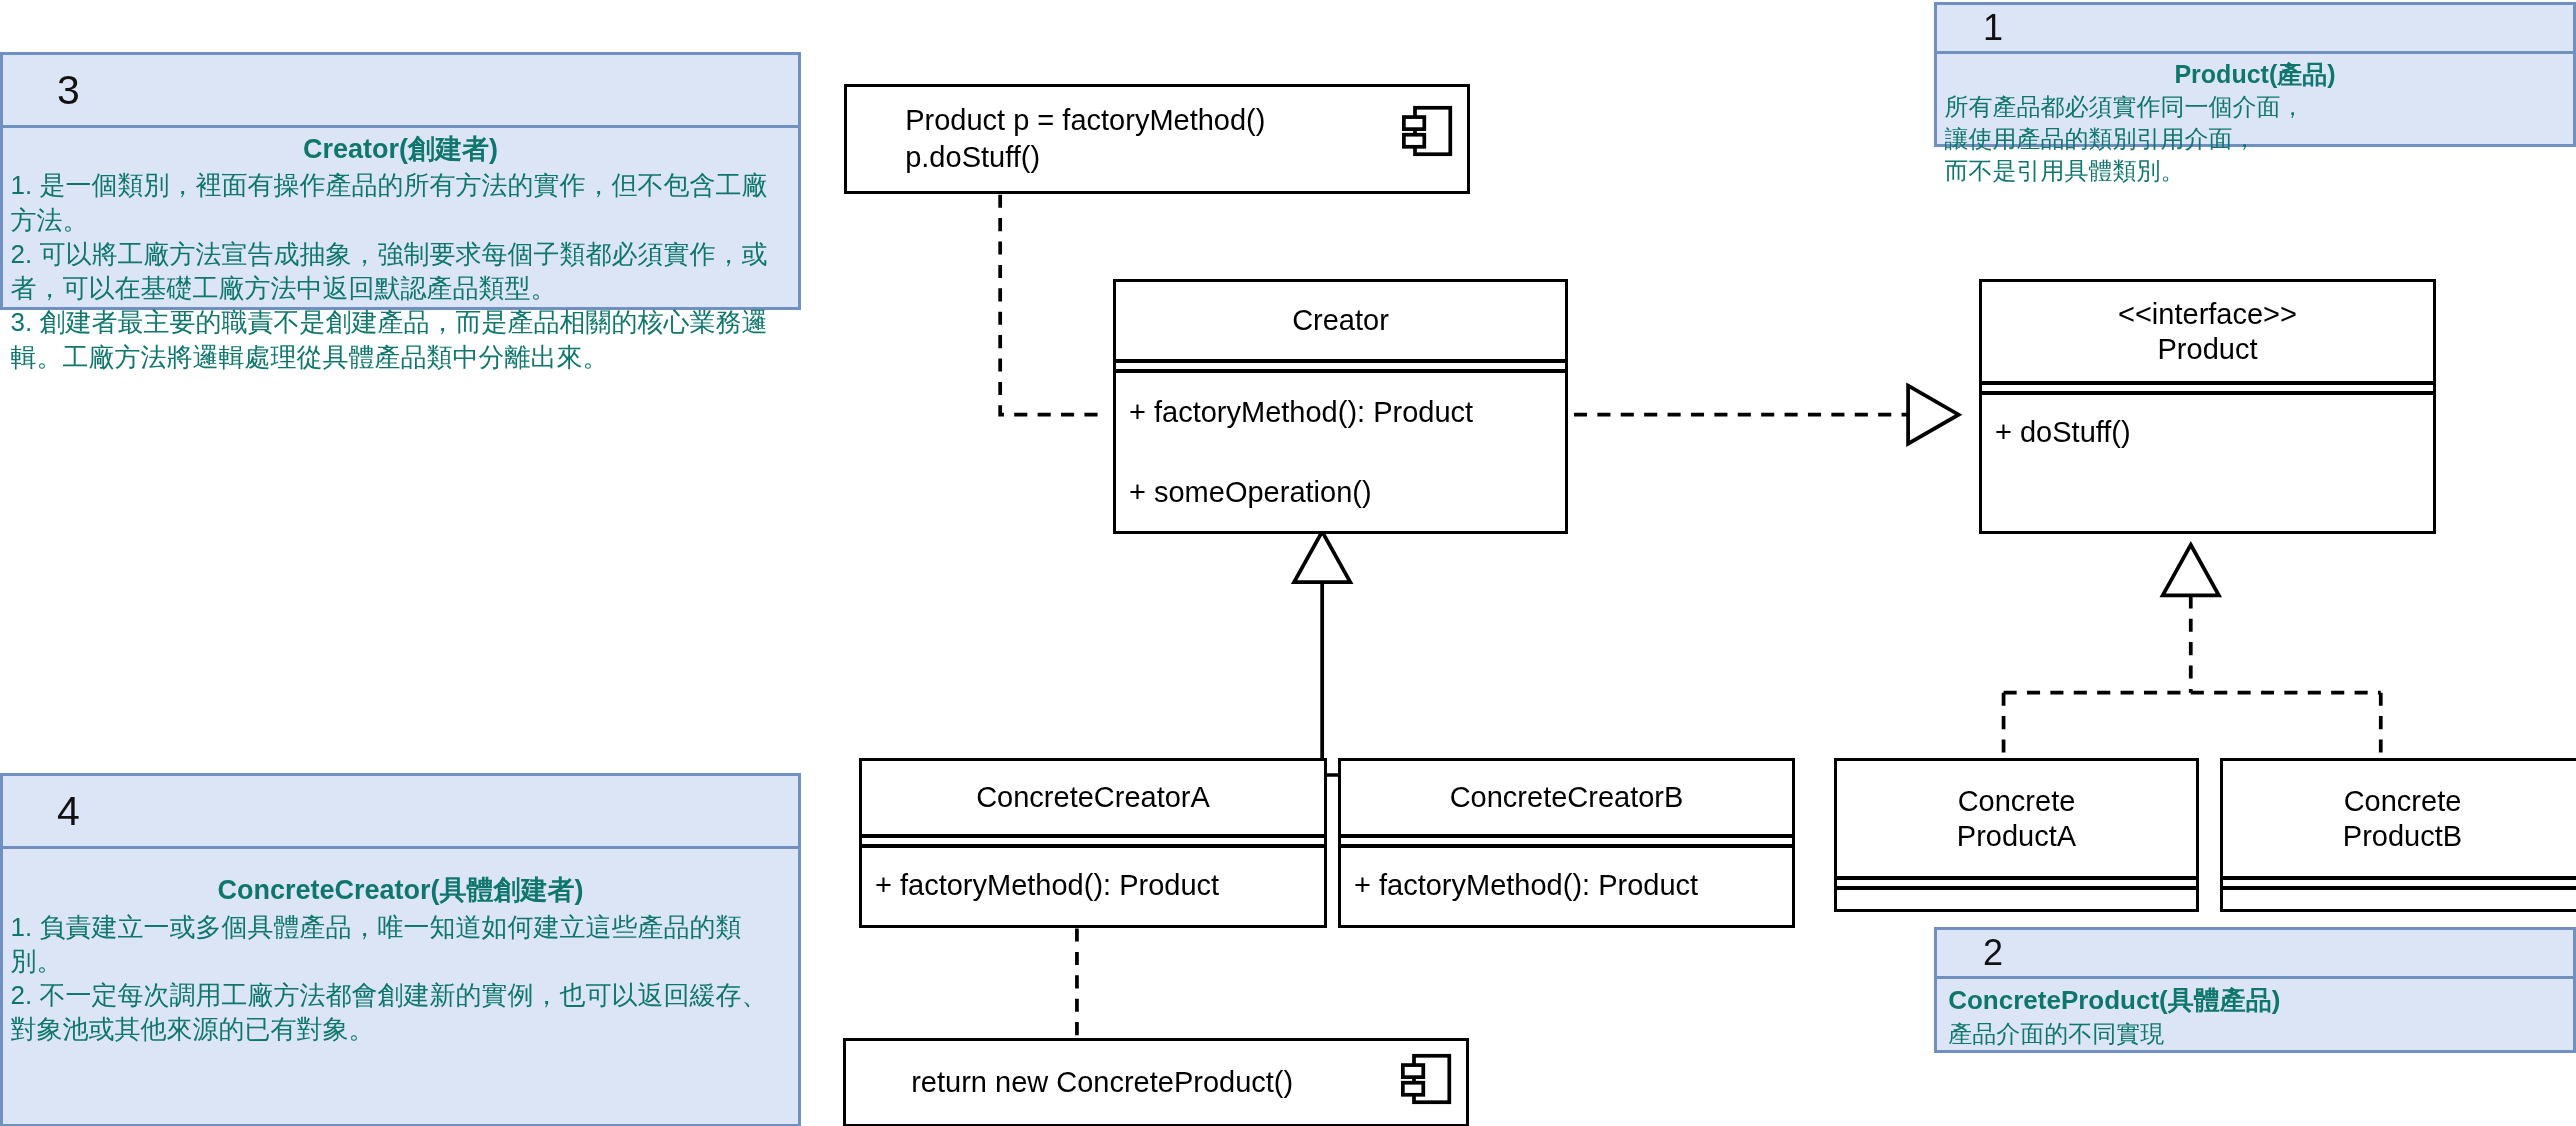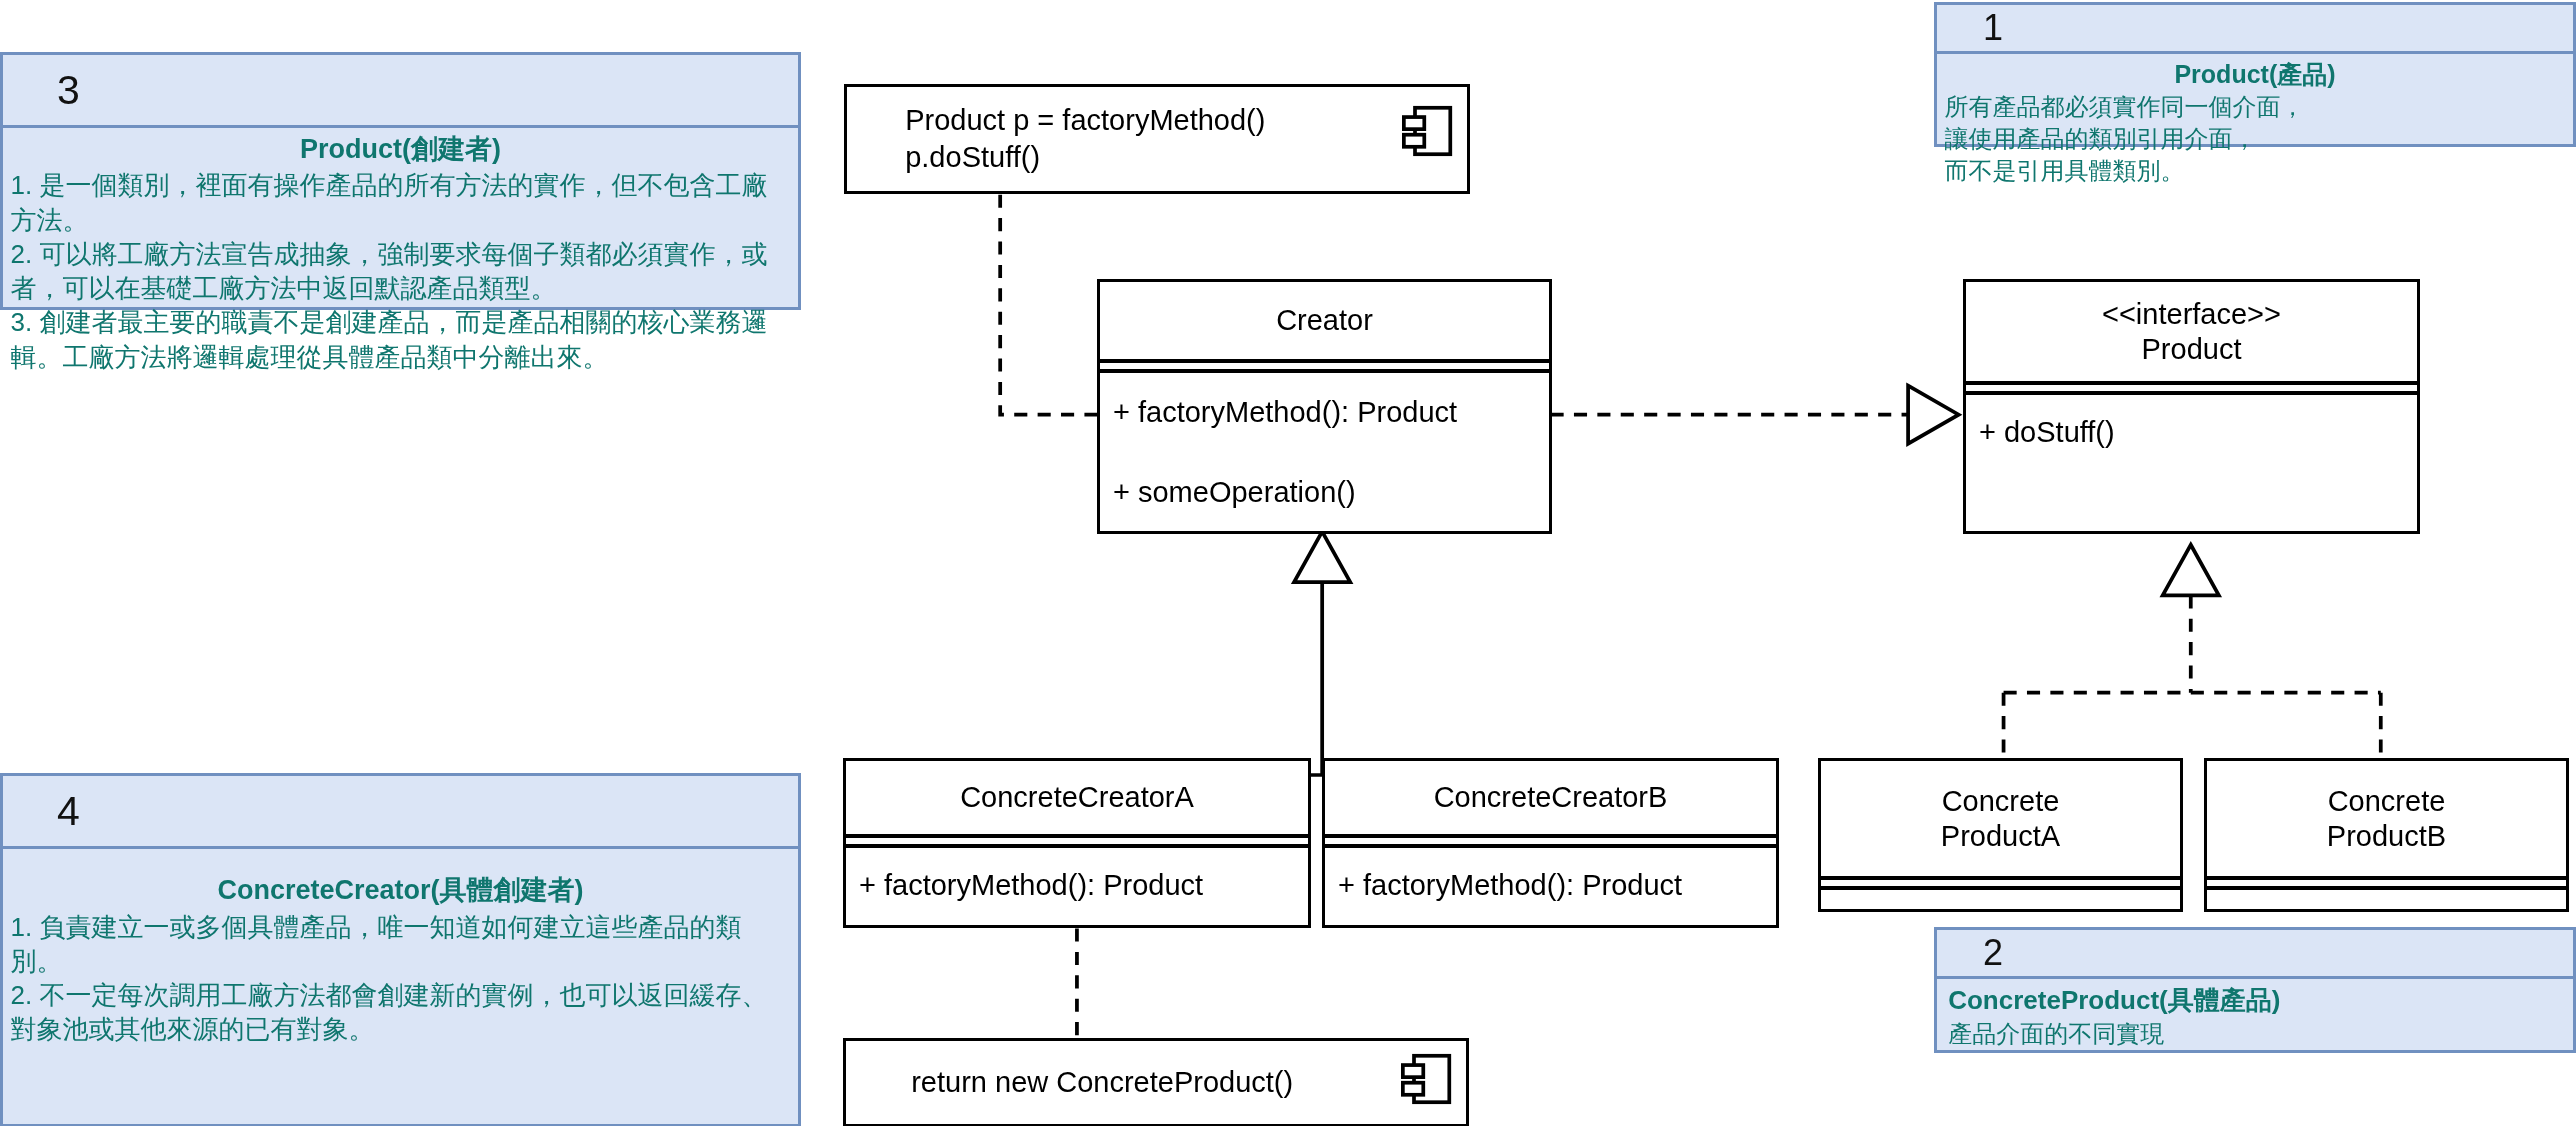--- a/index.html
+++ b/index.html
@@ -86,20 +86,21 @@
   #panel1{ left:1934px; top:1.9px;   width:642px; height:145px; }
   #panel2{ left:1934px; top:927px; width:642px; height:126px; }
 
   
   .uml{
     position:absolute;
     box-sizing:border-box;
     background:#ffffff;
     border:3.7px solid #000000;
     color:#000000;
+    margin-left:16px;
   }
   .uml .comp{
     box-sizing:border-box;
     display:flex;
     align-items:center;
     overflow:hidden;
   }
   .uml .comp.center{ justify-content:center; text-align:center; }
   .uml .comp.title{
     font-size:29px;
@@ -149,21 +150,21 @@
 <body>
 
 <div id="stage">
 
   <div class="panel" id="panel3">
     <div class="panel-tab">
       <div class="tab-num">3</div>
       <div class="tab-slash"></div>
     </div>
     <div class="panel-body">
-      <div class="ptitle">Product(創建者)</div>
+      <div class="ptitle">Creator(創建者)</div>
       <p>1. 是一個類別，裡面有操作產品的所有方法的實作，但不包含工廠方法。</p>
       <p>2. 可以將工廠方法宣告成抽象，強制要求每個子類都必須實作，或者，可以在基礎工廠方法中返回默認產品類型。</p>
       <p>3. 創建者最主要的職責不是創建產品，而是產品相關的核心業務邏輯。工廠方法將邏輯處理從具體產品類中分離出來。</p>
     </div>
   </div>
 
   <div class="panel" id="panel4">
     <div class="panel-tab">
       <div class="tab-num">4</div>
       <div class="tab-slash"></div>

